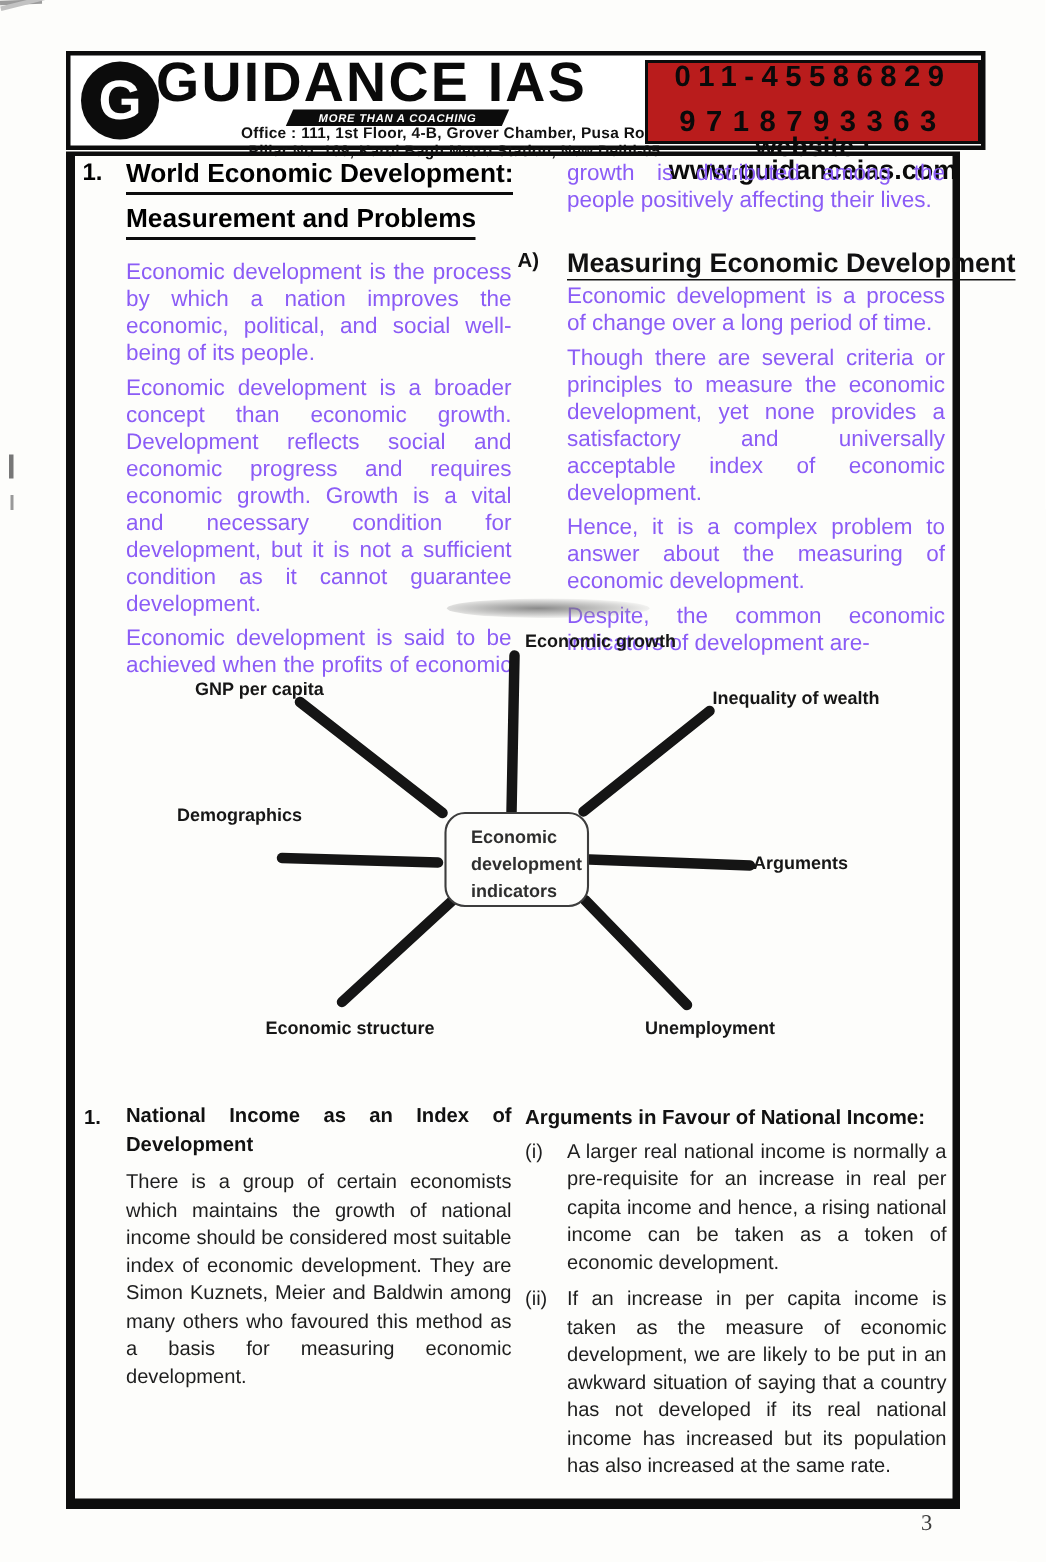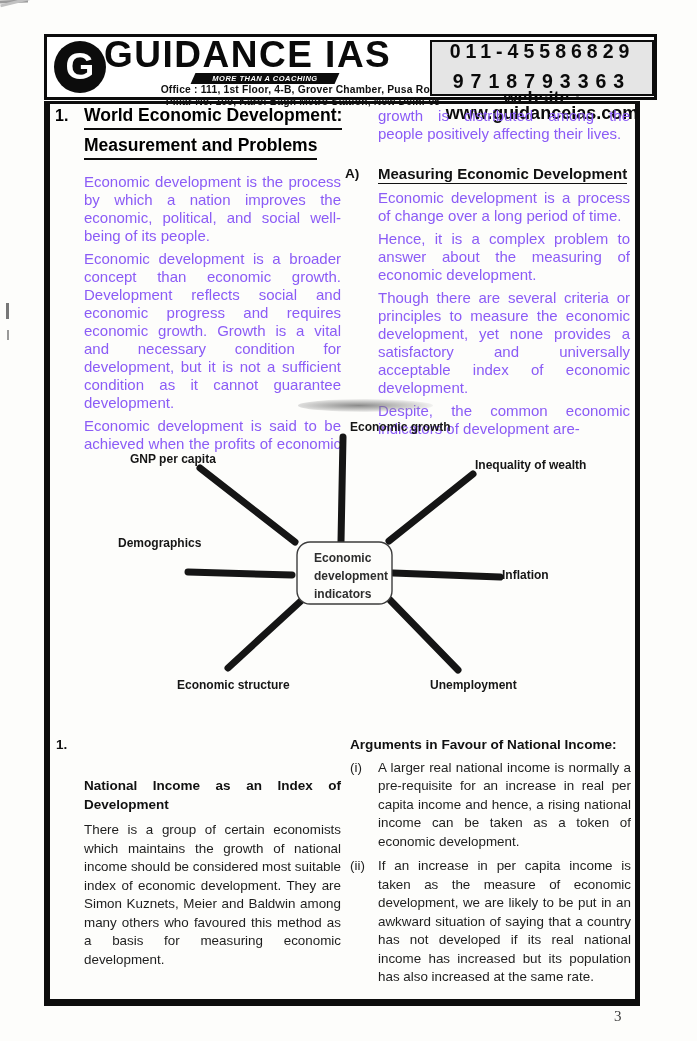--- a/index.html
+++ b/index.html
@@ -23,21 +23,21 @@
   .logo span{color:#fff;font-size:37px;font-weight:bold;line-height:1;transform:translateY(-1px);}
   .brand{position:absolute;left:57px;top:-3px;font-size:37px;font-weight:bold;letter-spacing:1.5px;
          color:#0a0a0a;white-space:nowrap;}
   .tagline{position:absolute;left:146px;top:36px;width:144px;height:11px;background:#0c0c0c;
            transform:skewX(-24deg);}
   .tagline span{display:block;transform:skewX(24deg);color:#fff;font-size:7.5px;font-style:italic;
                 font-weight:bold;text-align:center;line-height:11px;letter-spacing:.5px;}
   .addr{position:absolute;left:95px;top:47px;width:322px;text-align:center;font-weight:bold;
         font-size:10.3px;line-height:11.5px;color:#111;letter-spacing:.2px;}
   .phonebox{position:absolute;left:383px;top:3px;width:224px;height:56px;border:2px solid #0c0c0c;
-            box-sizing:border-box;text-align:center;background:#e5e5e5;}
+            box-sizing:border-box;text-align:center;background:#b91c1c;}
   .ph{font-size:19.5px;font-weight:bold;line-height:19px;letter-spacing:5px;color:#0a0a0a;white-space:nowrap;}
   .ph2{letter-spacing:7px;margin-top:11px;}
   .web{font-size:18px;font-weight:bold;line-height:15px;color:#0a0a0a;}
 
   
   .mainbox{position:absolute;left:44px;top:101px;width:596px;height:905px;box-sizing:border-box;
            border-style:solid;border-color:#0d0d0d;border-width:3px 5px 7px 6px;background:transparent;}
 
   
   .secnum{position:absolute;left:55px;top:107px;font-size:16px;font-weight:bold;color:#000;}
@@ -45,34 +45,34 @@
   .title span{display:table;font-size:17.5px;font-weight:bold;color:#000;line-height:21px;
               border-bottom:2.5px solid #0c0c0c;padding-bottom:2px;margin-bottom:5px;}
 
   
   .col{position:absolute;font-size:15px;line-height:18px;text-align:justify;color:#8b5cf6;}
   .col p{margin:0 0 5px 0;}
   .lead{font-weight:normal;}
   .lcol{left:84px;top:173px;width:257px;}
   .rcol-cont{left:378px;top:107px;width:252px;}
   .subhead-label{position:absolute;left:345px;top:166px;font-size:13.6px;font-weight:bold;color:#111;}
-  .subhead{position:absolute;left:378px;top:165px;font-size:15px;font-weight:bold;color:#111;}
+  .subhead{position:absolute;left:378px;top:165px;font-size:18px;font-weight:bold;color:#111;}
   .subhead span{border-bottom:1.6px solid #111;padding-bottom:1px;}
   .rcol{left:378px;top:189px;width:252px;}
   .stretch-last{text-align-last:justify;}
 
   
   .diagram-svg{position:absolute;left:60px;top:413px;}
   .dlabel{position:absolute;font-size:12px;font-weight:bold;color:#161616;white-space:nowrap;}
   .center-text{position:absolute;left:314px;top:549px;width:74px;font-size:12px;font-weight:bold;
                color:#2e2e2e;line-height:18px;}
 
   
   .bnum{position:absolute;left:56px;top:737px;font-size:13.5px;font-weight:bold;color:#111;}
-  .bleft{position:absolute;left:84px;top:777px;width:257px;font-size:13.4px;line-height:18.5px;
+  .bleft{position:absolute;left:84px;top:735px;width:257px;font-size:13.4px;line-height:18.5px;
          text-align:justify;color:#1e1e1e;}
   .bleft h3{margin:0 0 7px 0;font-size:13.5px;line-height:18.5px;color:#111;text-align:justify;}
   .bleft p{margin:0 0 7px 0;}
   .bright{position:absolute;left:350px;top:736px;width:281px;font-size:13.4px;line-height:18.5px;color:#1e1e1e;}
   .bright h3{margin:0 0 4px 0;font-size:13.6px;color:#111;}
   .argitem{display:flex;margin:0 0 6px 0;}
   .argitem .ilabel{width:28px;flex:0 0 28px;}
   .argitem .itext{flex:1;text-align:justify;}
 
   .pagenum{position:absolute;left:614px;top:1008px;font-family:"Liberation Serif",serif;
@@ -123,22 +123,22 @@
 
   <div class="col rcol-cont">
     <p>growth is distributed among the people positively affecting their lives.</p>
   </div>
   <div class="subhead-label">A)</div>
   <div class="subhead">
     <span>Measuring Economic Development</span>
   </div>
   <div class="col rcol">
     <p>Economic development is a process of change over a long period of time.</p>
+    <p>Though there are several criteria or principles to measure the economic development, yet none provides a satisfactory and universally acceptable index of economic development.</p>
     <p>Hence, it is a complex problem to answer about the measuring of economic development.</p>
-    <p>Though there are several criteria or principles to measure the economic development, yet none provides a satisfactory and universally acceptable index of economic development.</p>
     <p>Despite, the common economic indicators of development are-</p>
   </div>
 
   <div class="swoosh"></div>
 
   <svg class="diagram-svg" width="580" height="310" viewBox="0 0 580 310">
     <g stroke="#151515" stroke-width="7" stroke-linecap="round">
       <line x1="283" y1="24" x2="281" y2="129"></line>
       <line x1="140" y1="55" x2="235" y2="129"></line>
       <line x1="413" y1="61" x2="329" y2="128"></line>
@@ -153,21 +153,21 @@
   <div class="center-text">
     <div>Economic</div>
     <div>development</div>
     <div>indicators</div>
   </div>
 
   <div class="dlabel" style="left:302px;top:420px;padding-left:48px;">Economic growth</div>
   <div class="dlabel" style="left:130px;top:452px;">GNP per capita</div>
   <div class="dlabel" style="left:475px;top:458px;">Inequality of wealth</div>
   <div class="dlabel" style="left:118px;top:536px;">Demographics</div>
-  <div class="dlabel" style="left:502px;top:568px;">Inflation</div>
+  <div class="dlabel" style="left:502px;top:568px;">Arguments</div>
   <div class="dlabel" style="left:177px;top:678px;">Economic structure</div>
   <div class="dlabel" style="left:430px;top:678px;">Unemployment</div>
 
   <div class="bnum">1.</div>
   <div class="bleft">
     <h3>National Income as an Index of Development</h3>
     <p>There is a group of certain economists which maintains the growth of national income should be considered most suitable index of economic development. They are Simon Kuznets, Meier and Baldwin among many others who favoured this method as a basis for measuring economic development.</p>
   </div>
 
   <div class="bright">

